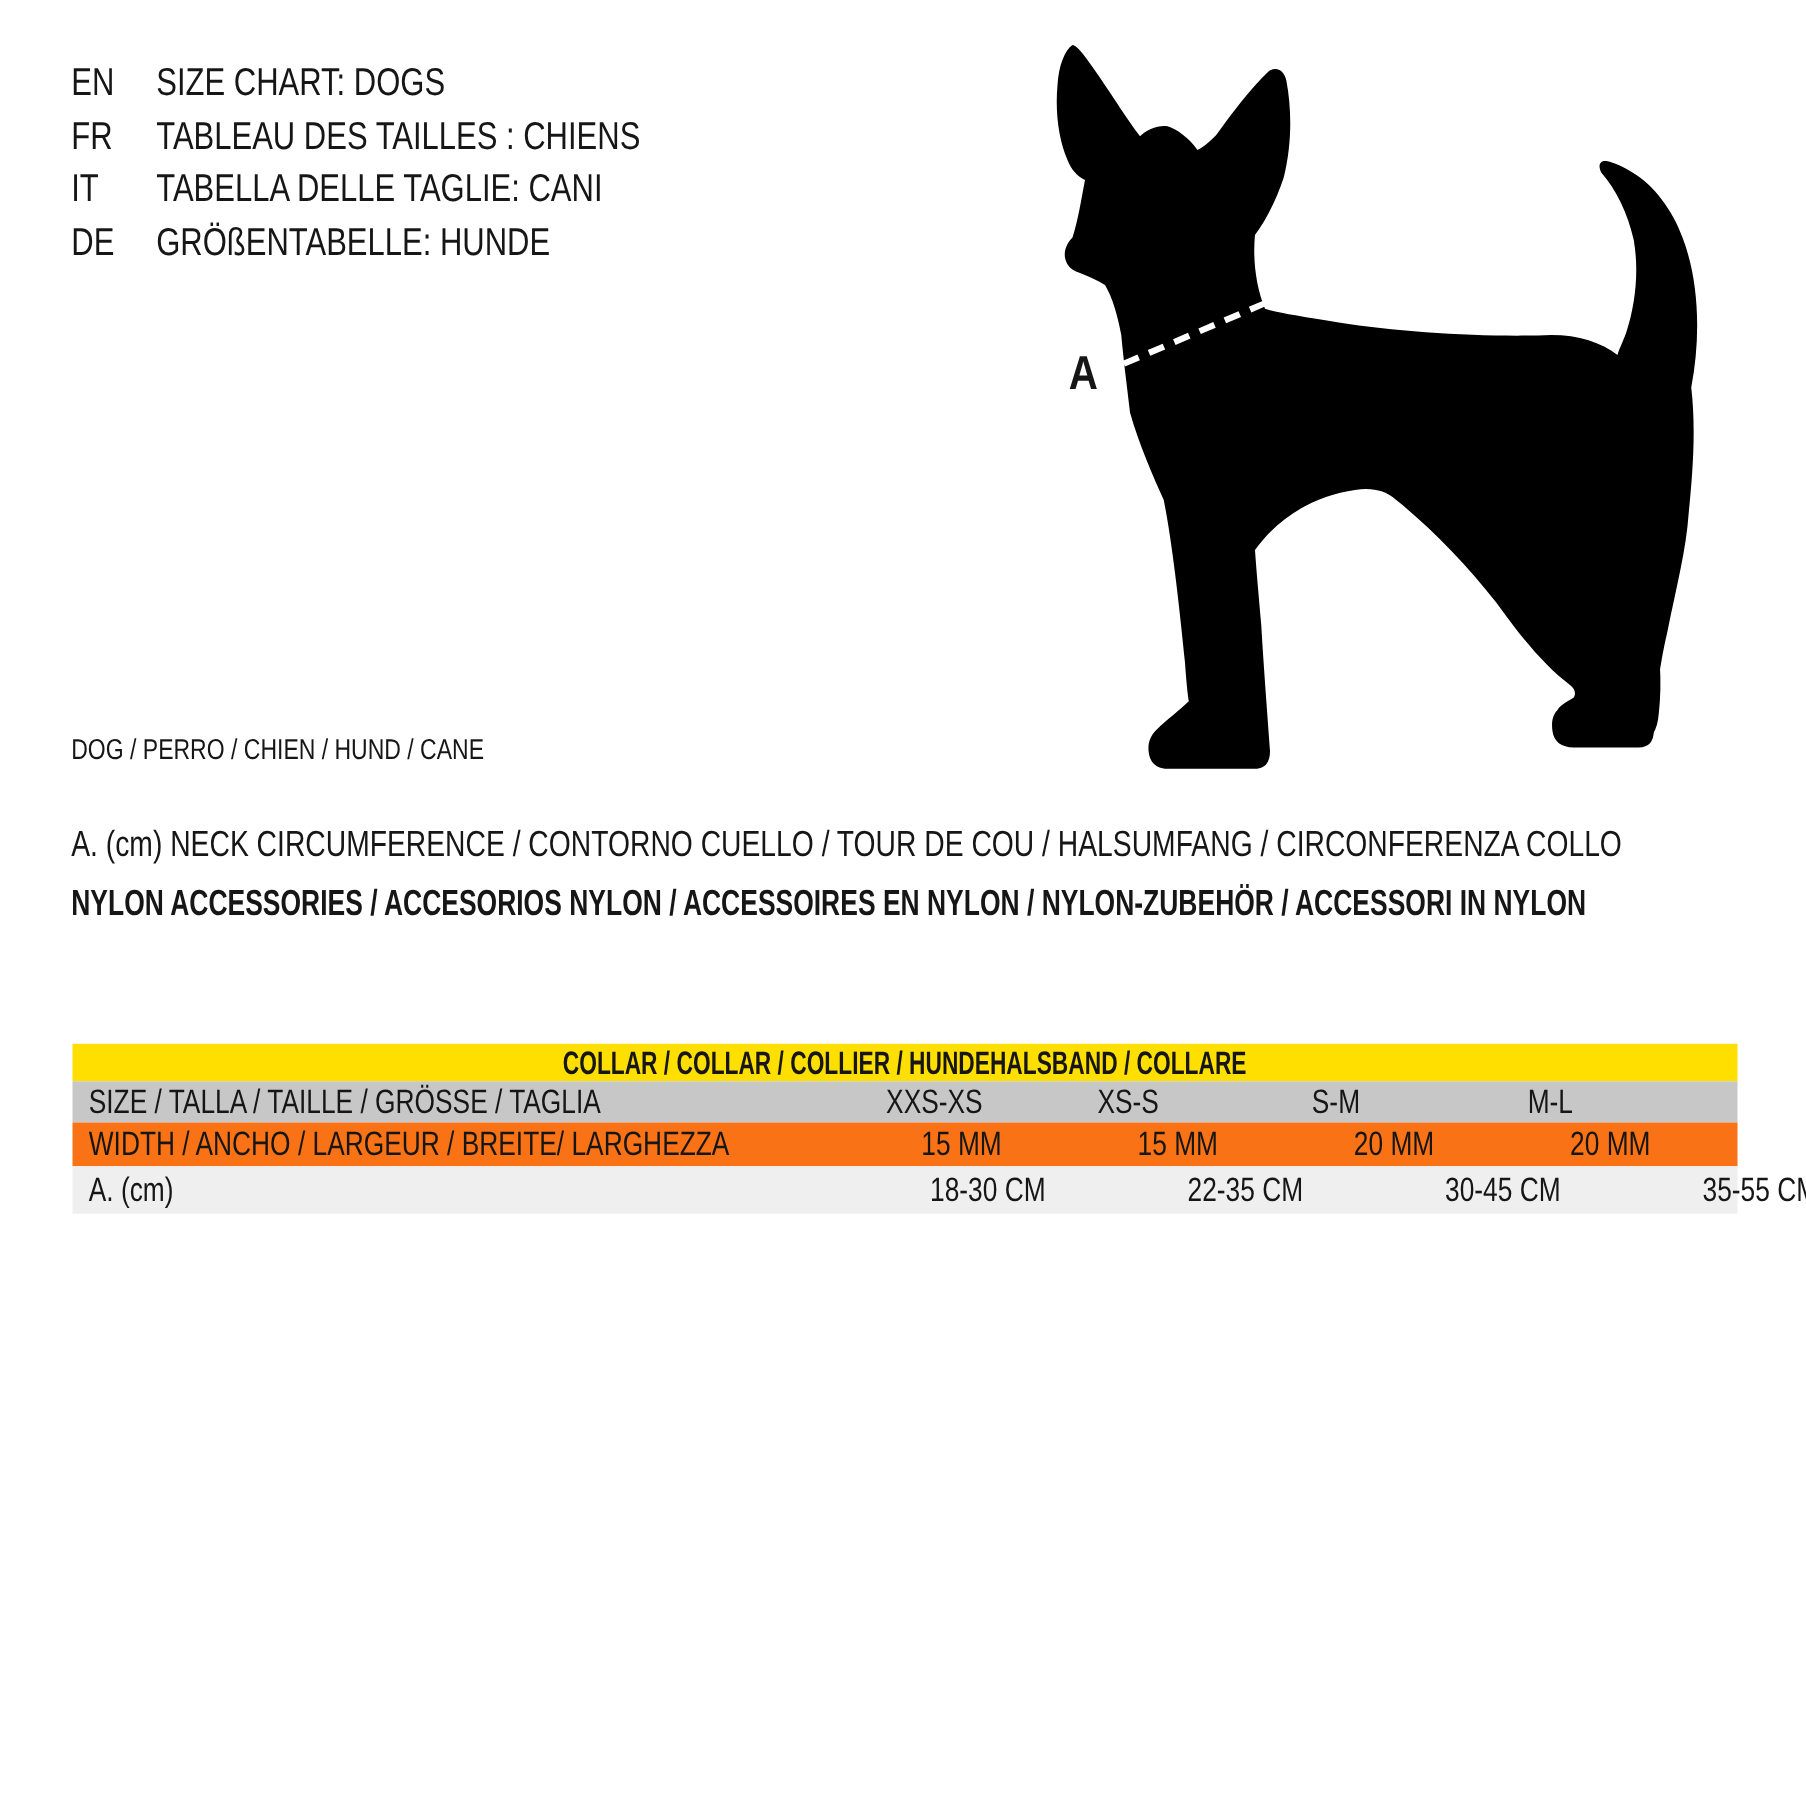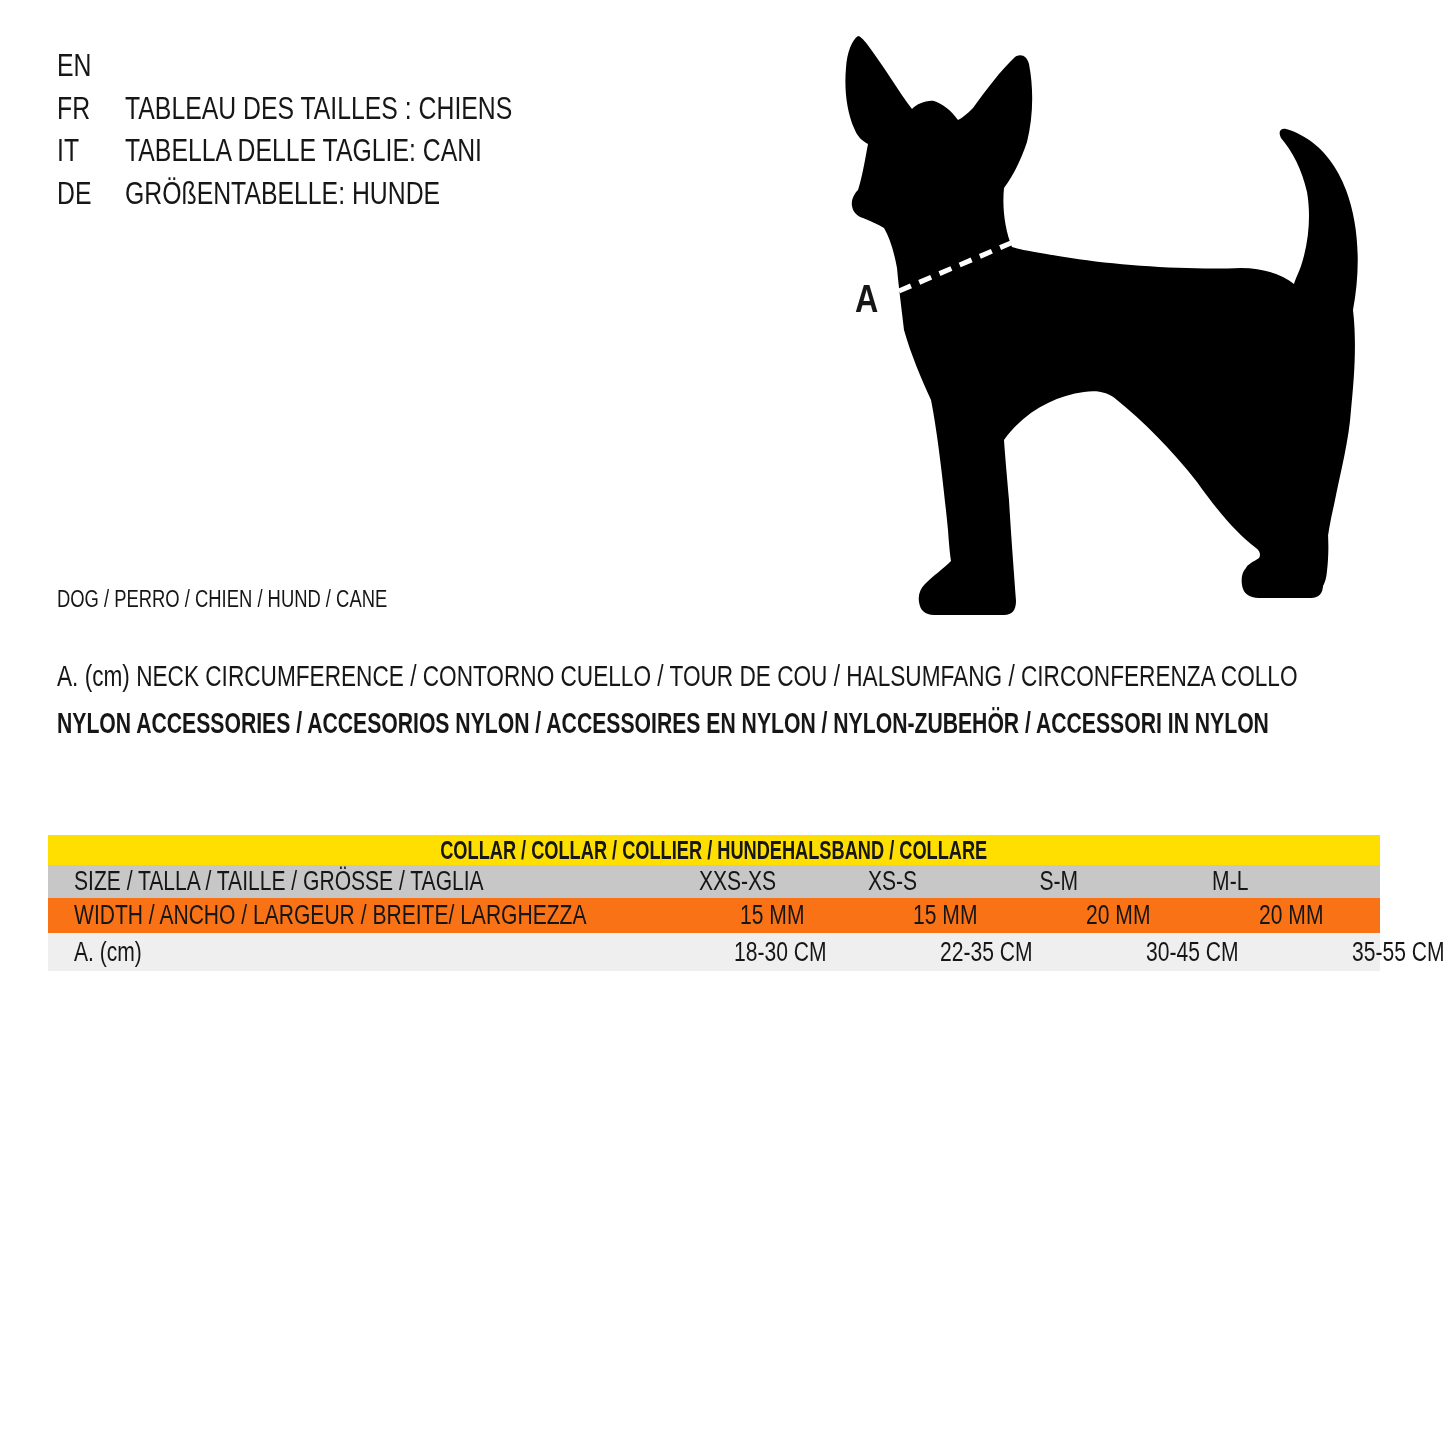--- a/index.html
+++ b/index.html
@@ -25,39 +25,40 @@
   .fig-caption{position:absolute;left:57px;top:584px;font-size:23px;line-height:30px;}
   .fig-caption .cx{transform:scaleX(0.80);}
 
   
   .note{position:absolute;left:57px;font-size:29px;line-height:28px;}
   .note-measure{top:662px;}
   .note-material{top:709px;font-weight:bold;}
   .note-material .cx{transform:scaleX(0.73);}
 
   
-  .size-table{position:absolute;left:48px;top:835px;width:1332px;}
+  .size-table{position:absolute;left:58px;top:835px;width:1332px;}
   .tbl-title{height:30px;background:#FFDF00;display:flex;align-items:center;justify-content:center;
              font-weight:bold;font-size:26px;}
   .tbl-title .cxc{transform:scaleX(0.70);}
   .tbl-row{display:flex;align-items:center;font-size:27px;}
   .row-size{height:33px;background:#C7C7C7;}
   .row-width{height:35px;background:#f97316;}
   .row-acm{height:38px;background:#EFEFEF;gap:33px;}
-  .cell-label{flex:0 0 640px;padding-left:26px;box-sizing:border-box;}
+  .cell-label{flex:0 0 640px;padding-left:13px;box-sizing:border-box;}
   .cell-val{flex:0 0 173px;display:flex;align-items:center;justify-content:flex-start;}
 </style>
 </head>
 <body>
 
 <div class="canvas">
 
   <div class="lang-block">
     <div class="lang-row">
       <span class="lang-code"><span class="cx">EN</span></span>
+      <span class="lang-label"><span class="cx">SIZE CHART: DOGS</span></span>
     </div>
     <div class="lang-row">
       <span class="lang-code"><span class="cx">FR</span></span>
       <span class="lang-label"><span class="cx">TABLEAU DES TAILLES : CHIENS</span></span>
     </div>
     <div class="lang-row">
       <span class="lang-code"><span class="cx">IT</span></span>
       <span class="lang-label"><span class="cx">TABELLA DELLE TAGLIE: CANI</span></span>
     </div>
     <div class="lang-row">

